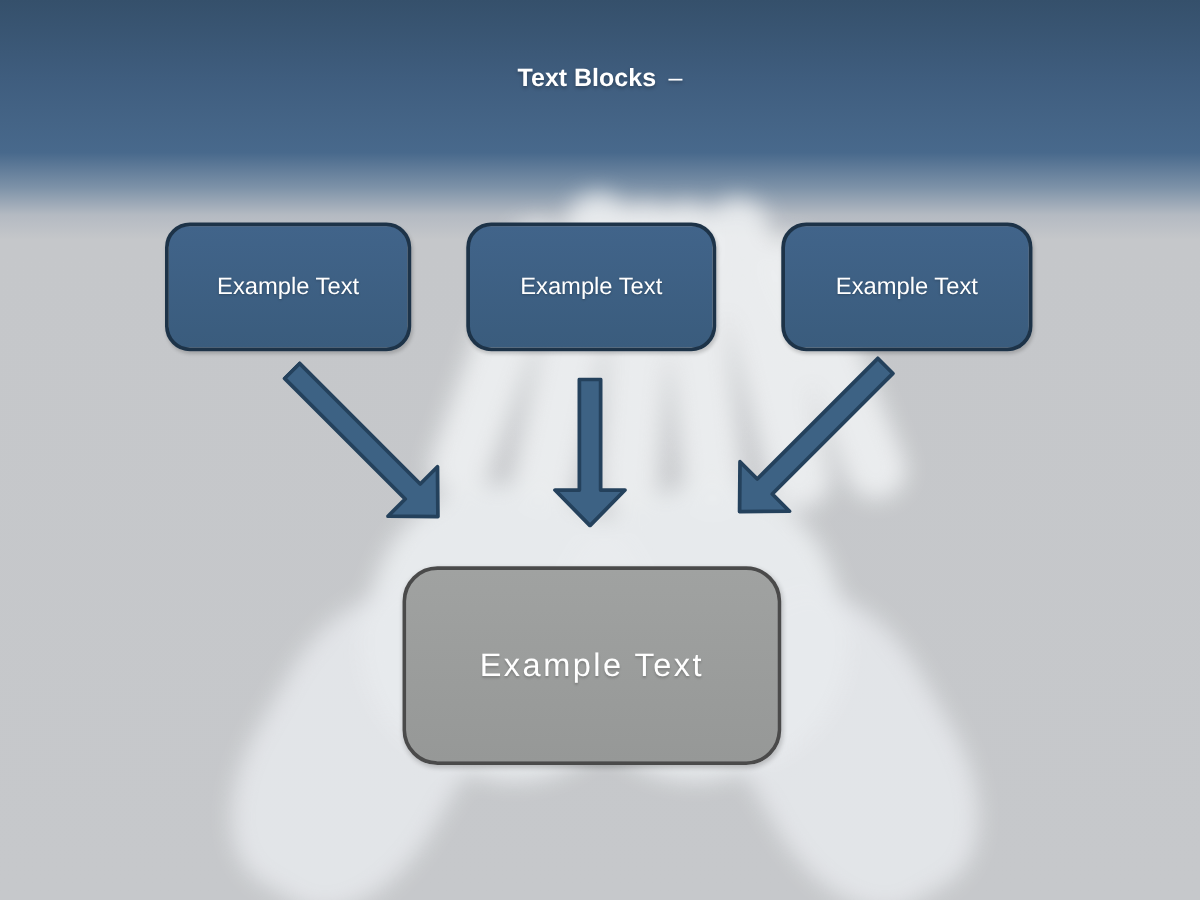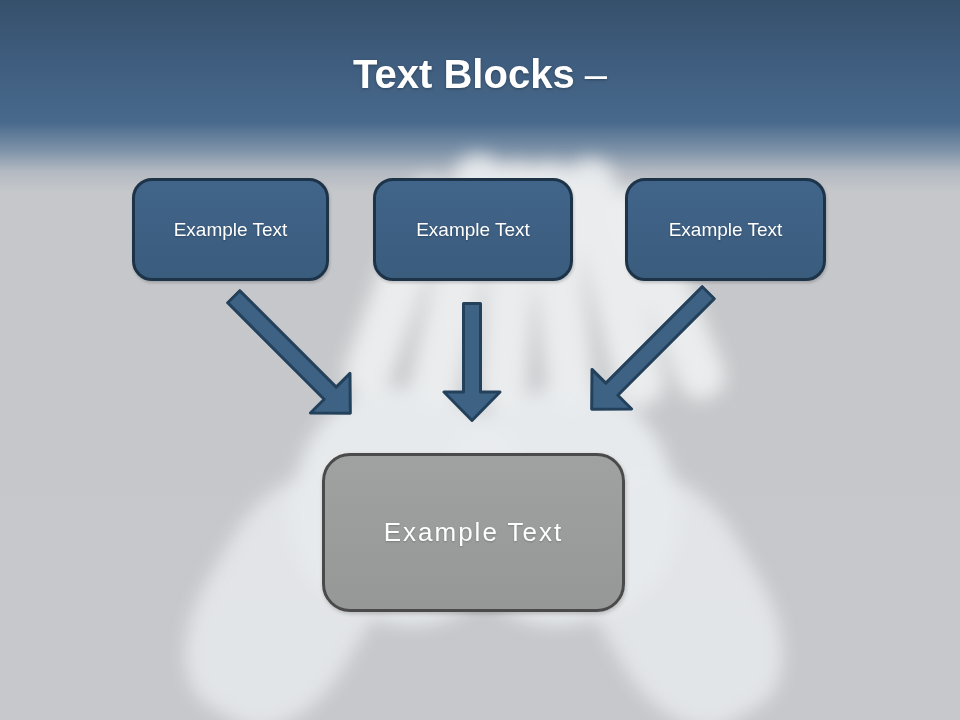--- a/index.html
+++ b/index.html
@@ -15,21 +15,21 @@
   .hands { position:absolute; left:150px; top:140px; width:660px; height:500px;
            filter:blur(9px); opacity:.82; }
   .hands div { position:absolute; }
   .finger { background:rgba(246,248,250,.92); border-radius:26px; }
   .palm   { background:rgba(241,244,247,.95); border-radius:45%; }
   .wrist  { background:rgba(238,241,244,.85); border-radius:40%; }
 
   
   .title-bar { position:absolute; left:0; top:52px; width:100%;
                display:flex; justify-content:center; align-items:center; gap:10px;
-               color:#fff; font-size:40px; text-shadow:0 1px 3px rgba(0,0,0,.3); }
+               color:#fff; font-size:20px; text-shadow:0 1px 3px rgba(0,0,0,.3); }
   .title-bold { font-weight:bold; }
   .title-reg  { font-weight:normal; }
 
   
   .block {
     position:absolute; top:178px; height:103px; box-sizing:border-box;
     background:linear-gradient(180deg,#41648a,#3a5c7d);
     border:3px solid #1d3348; border-radius:20px;
     display:flex; align-items:center; justify-content:center;
     color:#fff; font-size:19px; text-shadow:0 1px 2px rgba(0,0,0,.25);

